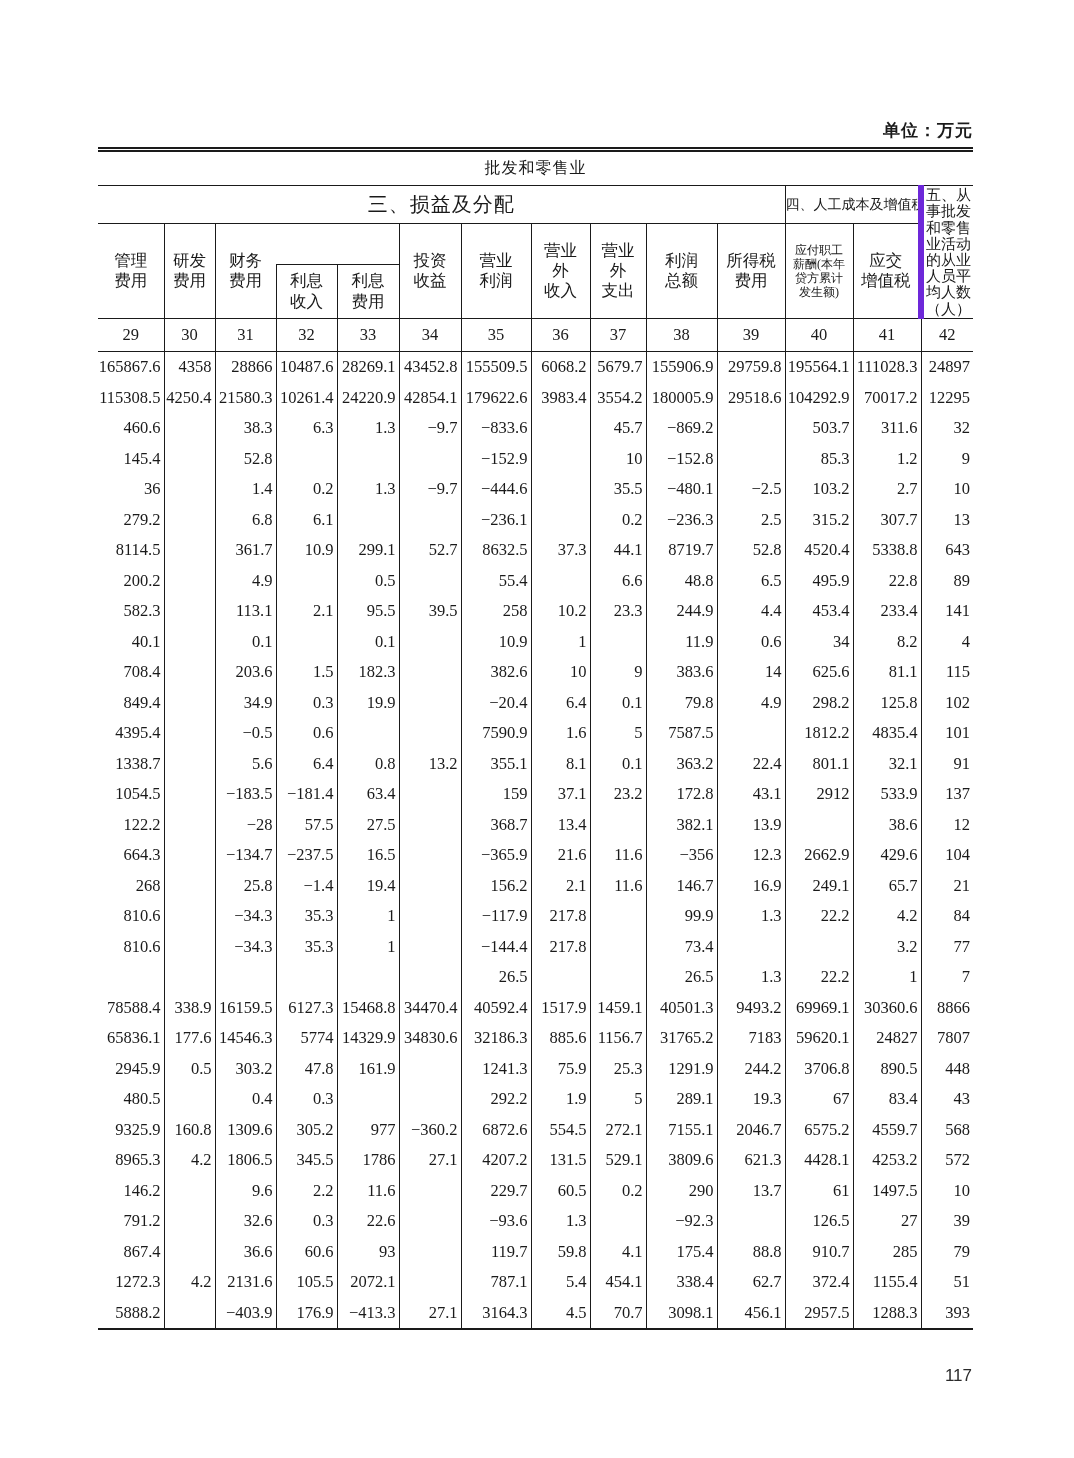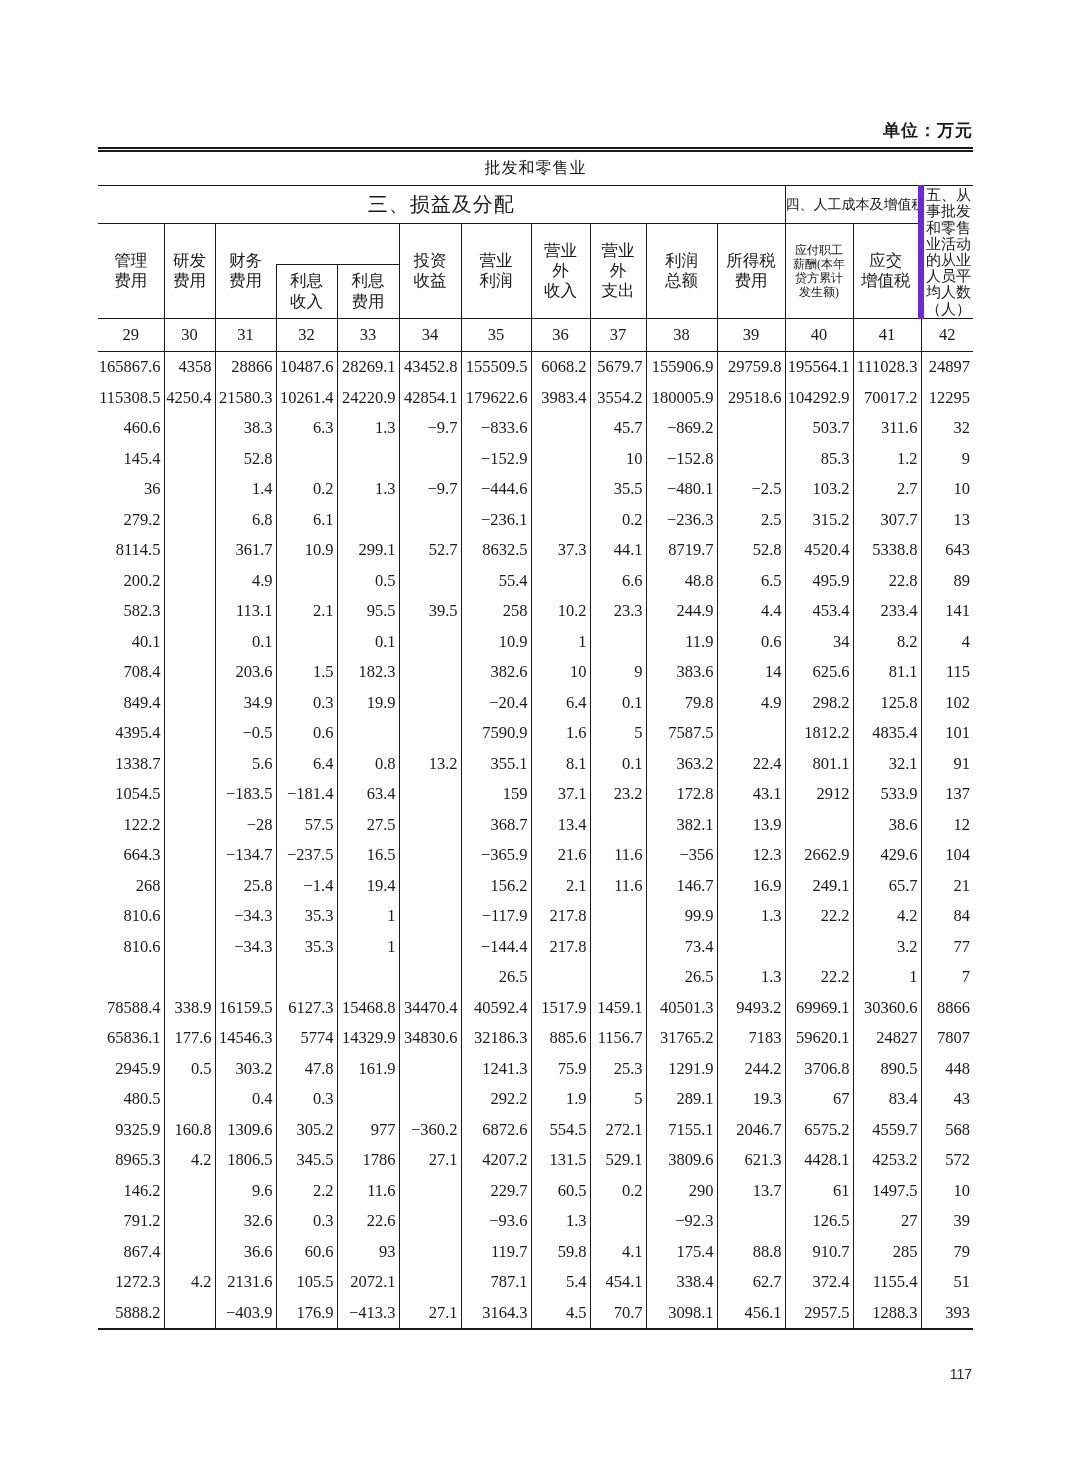--- a/index.html
+++ b/index.html
@@ -47,21 +47,21 @@
   .codes th + th { border-left:1px solid #1a1a1a; }
   
   tbody td {
     height:30.5px; font-size:16.5px; text-align:right;
     padding:0 3px 0 0; white-space:nowrap; overflow:hidden;
   }
   tbody td + td { border-left:1px solid #1a1a1a; }
   tbody tr:last-child td { border-bottom:2.5px solid #1a1a1a; }
   .pageno {
     position:absolute; top:1366px; right:102px;
-    font-family:"Liberation Sans", sans-serif; font-size:14px; color:#2a2a2a;
+    font-family:"Liberation Sans", sans-serif; font-size:17px; color:#2a2a2a;
   }
 </style>
 </head>
 <body>
 
 <div class="page">
 
   <div class="unit">单位：万元</div>
 
   <table class="stat">

